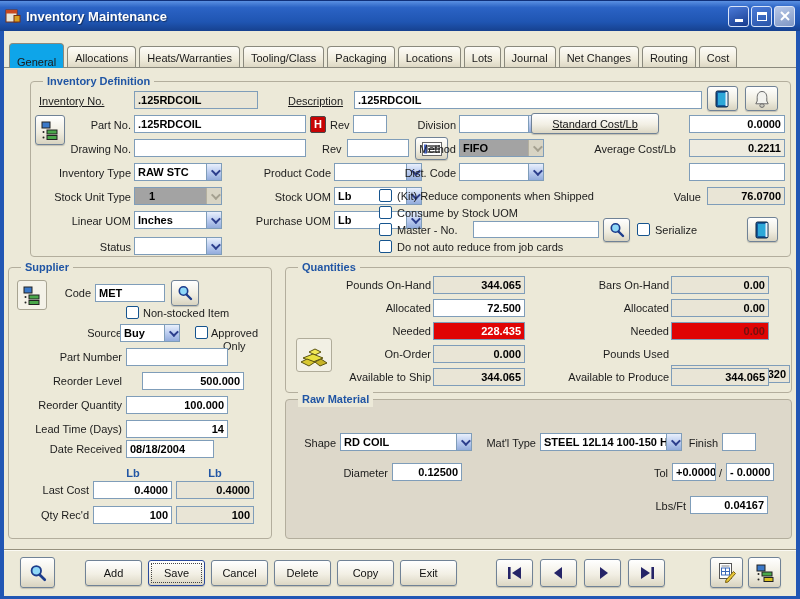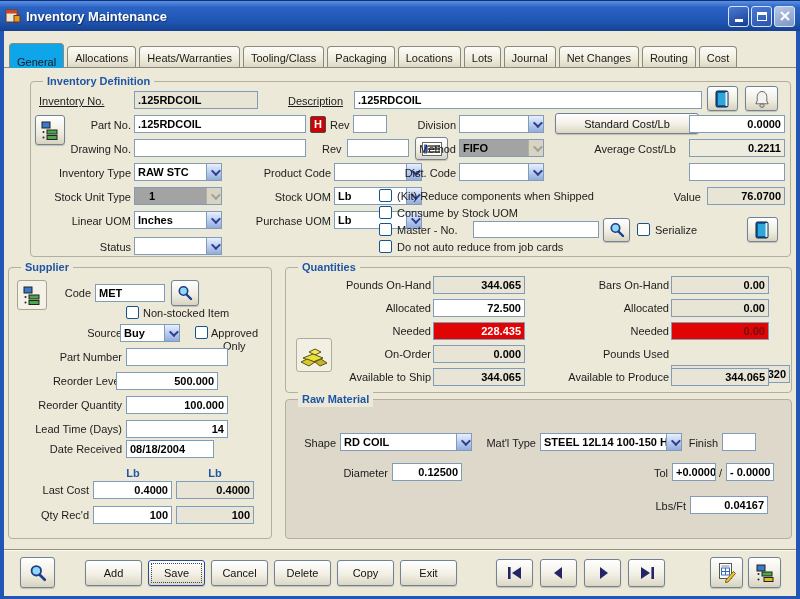--- a/index.html
+++ b/index.html
@@ -118,21 +118,21 @@
       <span class="lbl r" style="left:40px;top:37px;width:60px;">Part No.</span>
       <div class="field" style="left:103px;top:33px;width:172px;">.125RDCOIL</div>
       <div class="hbadge" style="left:279px;top:34px;width:16px;height:17px;">H</div>
       <span class="lbl" style="left:299px;top:37px;width:22px;">Rev</span>
       <div class="field" style="left:322px;top:33px;width:34px;"></div>
       <span class="lbl r" style="left:345px;top:37px;width:80px;">Division</span>
       <div class="dd" style="left:428px;top:33px;width:85px;">
         <span class="t"></span>
           <span class="arr"></span>
       </div>
-      <div class="btn" style="left:524px;top:31px;width:144px;height:21px;">Standard Cost/Lb</div>
+      <div class="btn" style="left:500px;top:31px;width:128px;height:21px;text-decoration:underline;">Standard Cost/Lb</div>
       <div class="field num" style="left:658px;top:33px;width:96px;">0.0000</div>
 
       <span class="lbl r" style="left:28px;top:61px;width:72px;">Drawing No.</span>
       <div class="field" style="left:103px;top:57px;width:172px;"></div>
       <span class="lbl" style="left:291px;top:61px;width:24px;">Rev</span>
       <div class="field" style="left:316px;top:57px;width:62px;"></div>
       <div class="ibtn" style="left:384px;top:55px;width:33px;height:23px;">
         <svg width="20" height="14" viewBox="0 0 20 14">
             <rect x="0.5" y="0.5" width="19" height="13" fill="#fff" stroke="#666"></rect>
             <rect x="2" y="2.5" width="3" height="9" fill="#4a68c8"></rect>
@@ -247,21 +247,21 @@
       <div class="dd" style="left:111px;top:56px;width:60px;">
         <span class="t">Buy</span>
           <span class="arr"></span>
       </div>
       <span class="cb" style="left:186px;top:58px;"></span>
       <span class="lbl" style="left:202px;top:59px;">Approved</span>
       <span class="lbl" style="left:214px;top:72px;">Only</span>
       <span class="lbl r" style="left:5px;top:83px;width:108px;">Part Number</span>
       <div class="field" style="left:117px;top:80px;width:102px;"></div>
       <span class="lbl r" style="left:5px;top:107px;width:108px;">Reorder Level</span>
-      <div class="field num" style="left:107px;top:104px;width:102px;padding-left:28px;">500.000</div>
+      <div class="field num" style="left:133px;top:104px;width:102px;padding-left:28px;">500.000</div>
       <span class="lbl r" style="left:5px;top:131px;width:108px;">Reorder Quantity</span>
       <div class="field num" style="left:117px;top:128px;width:102px;">100.000</div>
       <span class="lbl r" style="left:5px;top:155px;width:108px;">Lead Time (Days)</span>
       <div class="field num" style="left:117px;top:152px;width:102px;">14</div>
       <span class="lbl r" style="left:5px;top:175px;width:108px;">Date Received</span>
       <div class="field" style="left:117px;top:172px;width:88px;">08/18/2004</div>
       <span class="lbl blue c" style="left:84px;top:199px;width:80px;">Lb</span>
       <span class="lbl blue c" style="left:167px;top:199px;width:78px;">Lb</span>
       <span class="lbl r" style="left:18px;top:216px;width:62px;">Last Cost</span>
       <div class="field num" style="left:84px;top:213px;width:79px;">0.4000</div>

